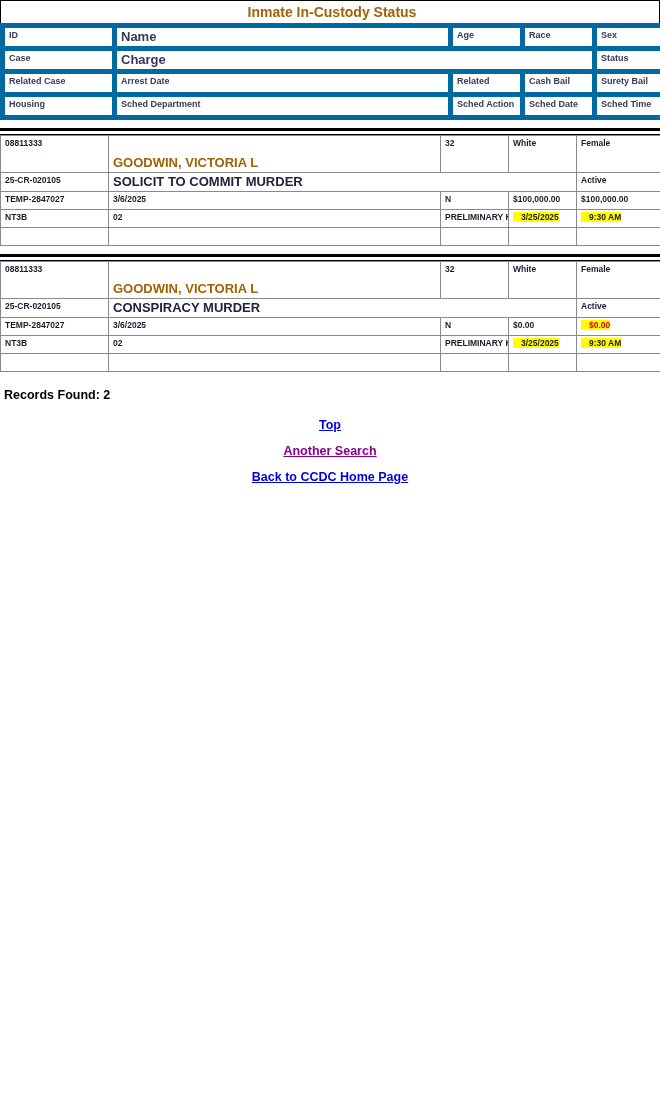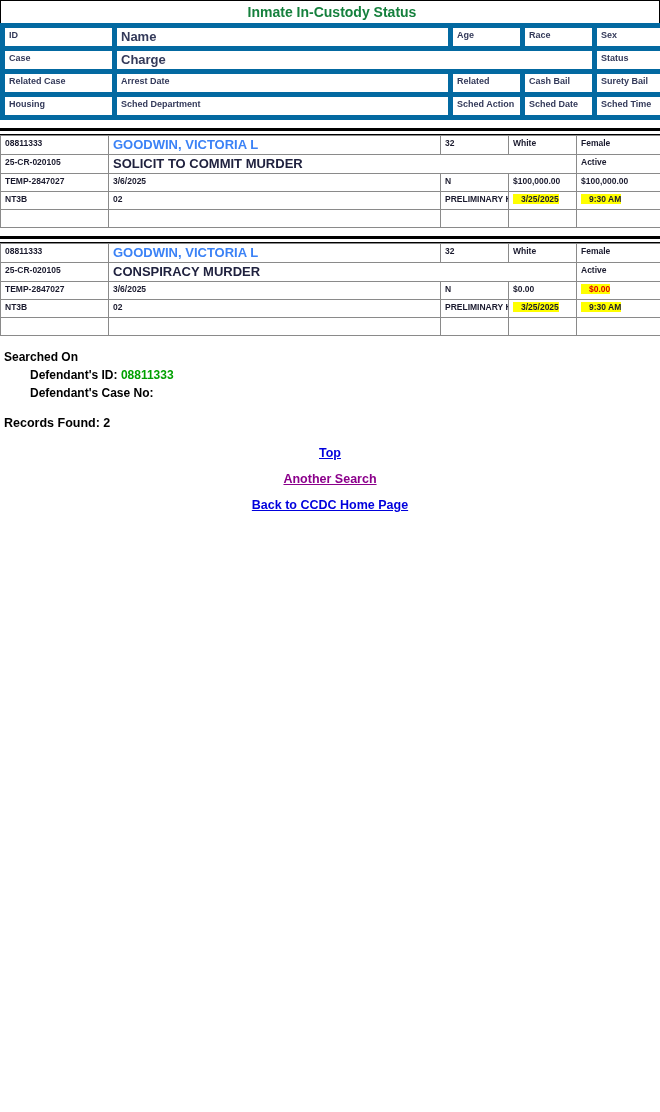--- a/index.html
+++ b/index.html
@@ -17,21 +17,21 @@
     width: 660px;
     position: relative;
   }
   
   .title-bar {
     border: 1px solid #000;
     border-bottom: none;
     text-align: center;
     font-size: 14px;
     font-weight: bold;
-    color: #15803d;
+    color: #a16207;
     padding: 4px 0 4px 4px;
     box-sizing: border-box;
     height: 23px;
     line-height: 15px;
   }
   
   table.grid {
     border-collapse: collapse;
     width: 660px;
     table-layout: fixed;
@@ -78,22 +78,22 @@
     padding: 2px 3px 2px 4px;
     font-size: 8.5px;
     font-weight: bold;
     color: #1a1a2e;
     height: 13px;
     overflow: hidden;
     white-space: nowrap;
   }
   table.rec td.name {
     font-size: 13px;
-    color: #3b82f6;
-    padding-top: 1px;
+    color: #a16207;
+    padding-top: 19px;
   }
   table.rec td.charge {
     font-size: 13px;
     color: #20223f;
     padding-top: 1px;
   }
   .red { color: #e00000; }
   .hl { background: #ffff00; padding-left: 8px; }
   
   .searched {
@@ -243,31 +243,20 @@
     <tr>
       <td></td>
       <td></td>
       <td></td>
       <td></td>
       <td></td>
     </tr>
   </tbody>
     </table>
 
-  <div class="searched">
-    <div>Searched On</div>
-    <div class="row2">
-      <span>Defendant's ID:</span>
-      <span class="green">08811333</span>
-    </div>
-    <div class="row2">
-      <span>Defendant's Case No:</span>
-      <span class="green"></span>
-    </div>
-  </div>
 
   <div class="records">Records Found: 2</div>
 
   <div class="links">
     <a href="#" class="top-link">Top</a>
     <a href="#" class="another-link">Another Search</a>
     <a href="#" class="home-link"> Back to CCDC Home Page</a>
   </div>
 
 </div>

